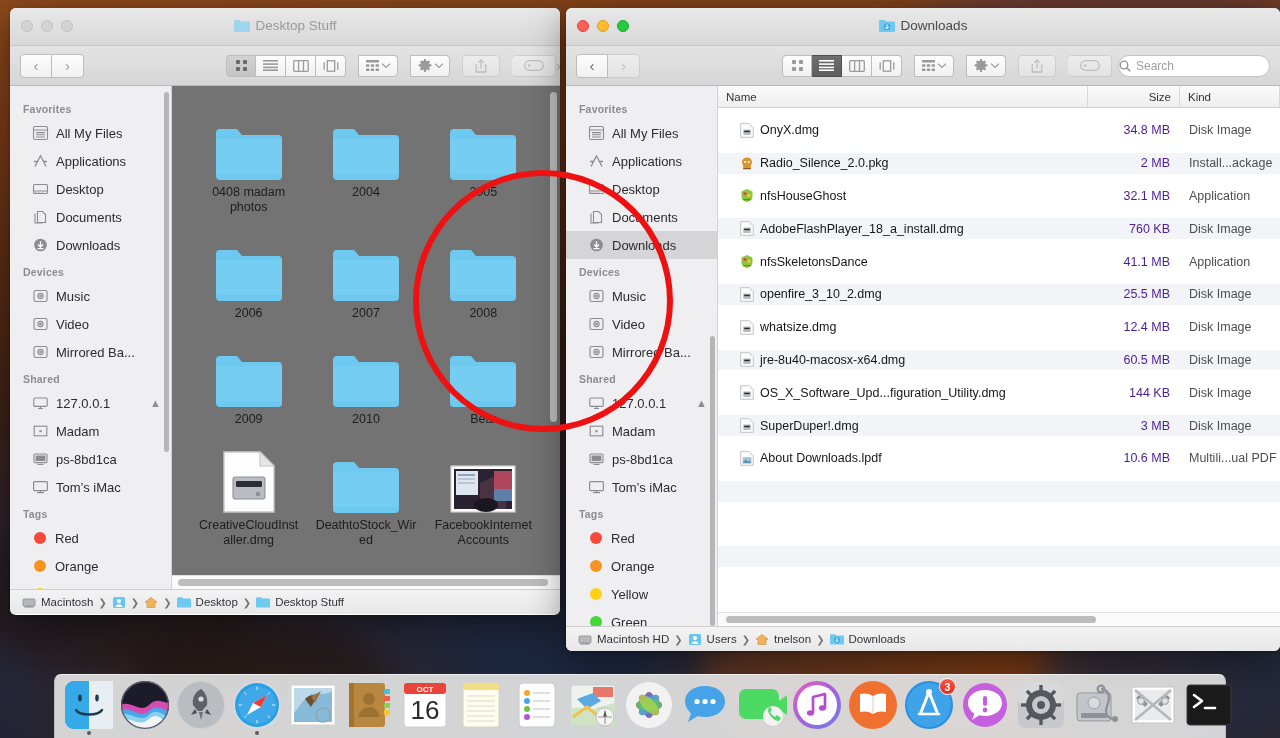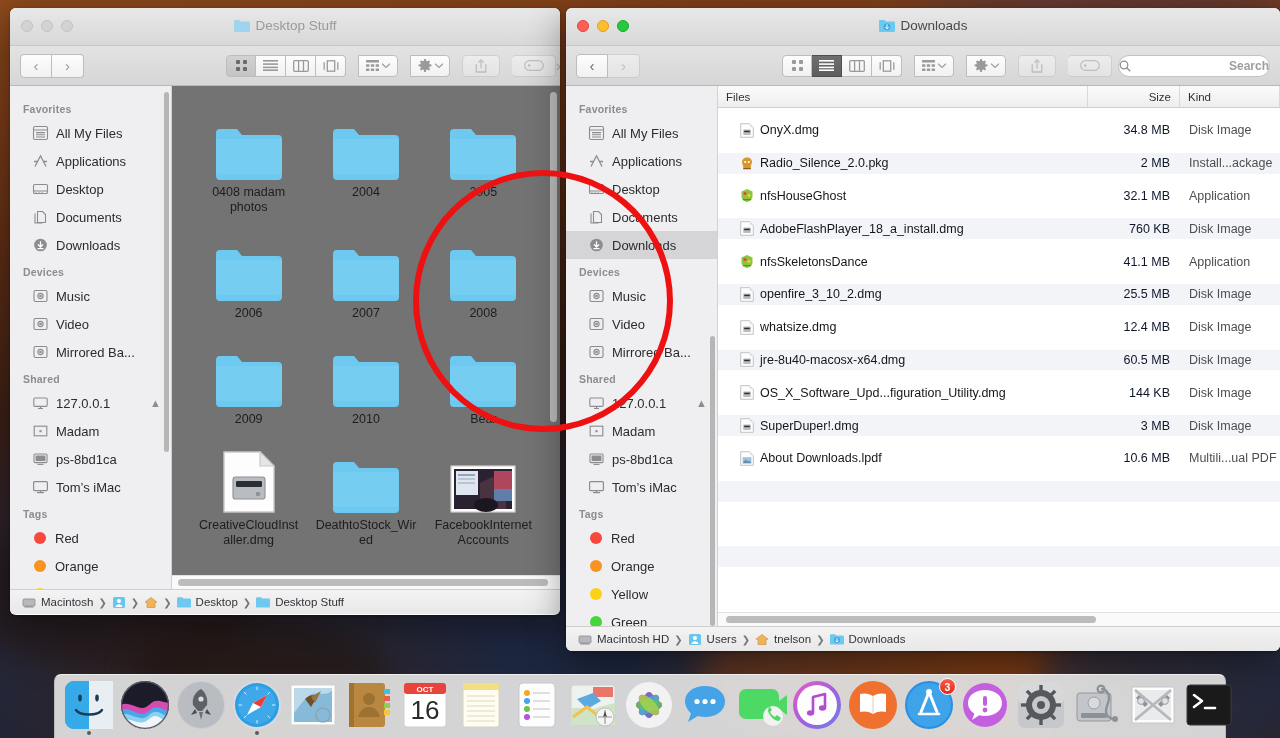--- a/index.html
+++ b/index.html
@@ -78,22 +78,22 @@
   .seg.on { background: linear-gradient(#6f6f6f,#5d5d5d); color:#fff; border-color:#4f4f4f; }
   .seg.on-light { background: linear-gradient(#d2d2d2,#c4c4c4); color:#6a6a6a; }
   .seg.dim { opacity: .45; }
   .seg.wide { min-width: 40px; }
 
   .searchbox {
     margin-left: auto;
     width: 152px; height: 22px;
     border-radius: 11px;
     background: #fff; border: 1px solid #c3c3c3;
-    display: flex; align-items: center; justify-content: space-between; gap: 5px;
-    color: #9e9e9e; font-size: 12px; font-weight: bold;
+    display: flex; align-items: center; justify-content: flex-start; gap: 5px;
+    color: #9e9e9e; font-size: 12px;
   }
   .chev-more { margin-left: auto; color:#a8a8a8; font-size:15px; letter-spacing:-2px; padding-right:4px; }
 
   
   .winbody { display: flex; background: #fff; }
 
   
   .sidebar {
     background: #efeff1;
     border-right: 1px solid #d2d2d4;
@@ -170,21 +170,21 @@
   .lv-head .c {
     display: flex; align-items: center;
     border-right: 1px solid #d9d9d9; padding: 0 8px;
   }
   .c-name { flex: 1; }
   .c-size { width: 92px; justify-content: flex-end; }
   .c-kind { width: 100px; text-align: center; }
   .lv-row { display: flex; height: 20.8px; align-items: center; font-size: 12.5px; color: #16161a; margin-top: 12px; }
   .lv-row.alt { background: #f3f4f7; }
   .lv-name { flex: 1; display: flex; align-items: center; gap: 6px; padding-left: 22px; overflow: hidden; white-space: nowrap; }
-  .lv-size { width: 92px; text-align: right; padding-right: 10px; color: #0f172a; }
+  .lv-size { width: 92px; text-align: right; padding-right: 10px; color: #4c1d95; }
   .lv-kind { width: 100px; padding-left: 9px; color: #4e4e52; overflow: hidden; white-space: nowrap; }
   .f-ico { width: 14px; height: 15px; flex: none; }
 
   
   #annot-circle {
     position: absolute;
     left: 413px; top: 170px;
     width: 260px; height: 262px;
     border: 6px solid #ee1111;
     border-radius: 50%;
@@ -939,21 +939,21 @@
           <span class="dot" style="background:#45d63a;"></span>
           <span class="sb-label" style="margin-left:2px;">Green</span>
         </div>
 
         <div class="sb-scroll" style="top:250px;height:290px;"></div>
       </div>
 
       <div class="listview">
         <div class="lv-head">
           <div class="c c-name">
-              <span>Files</span>
+              <span>Name</span>
             </div>
           <div class="c c-size">
               <span>Size</span>
             </div>
           <div class="c c-kind">
               <span>Kind</span>
             </div>
         </div>
 
         <div class="lv-row">

